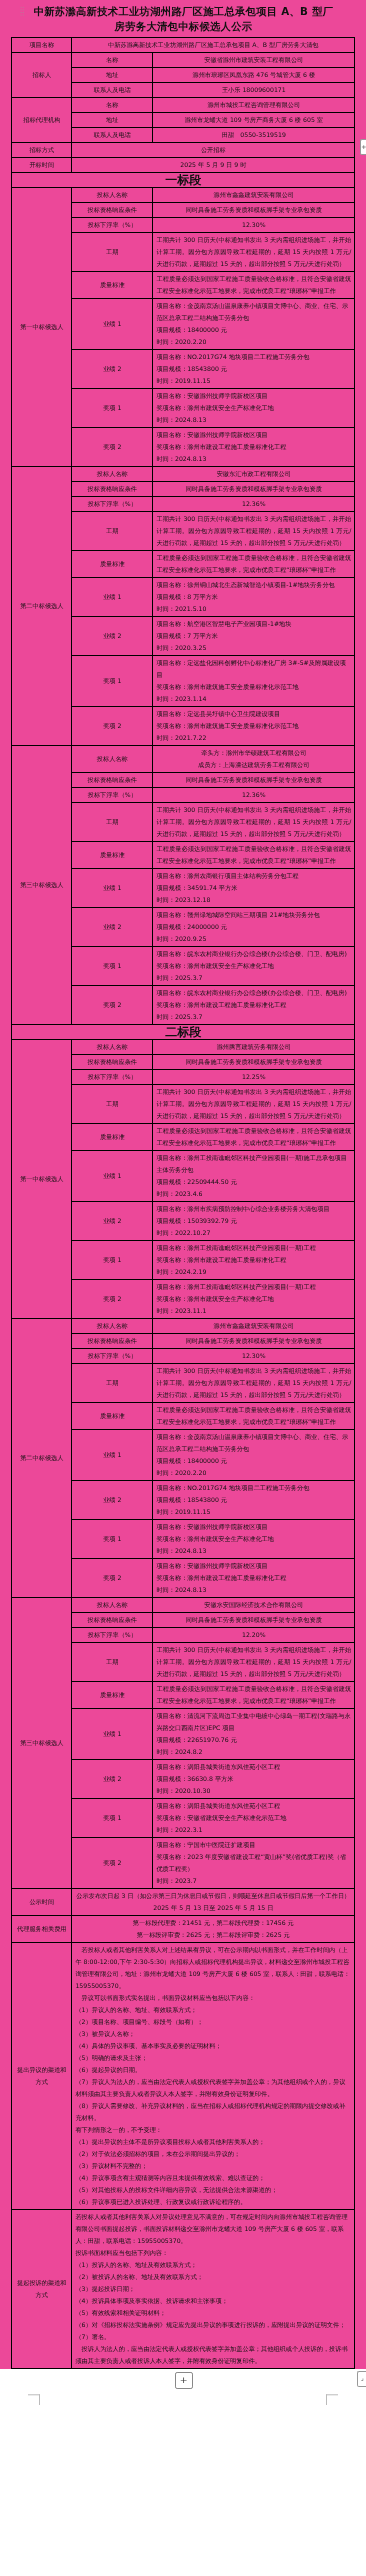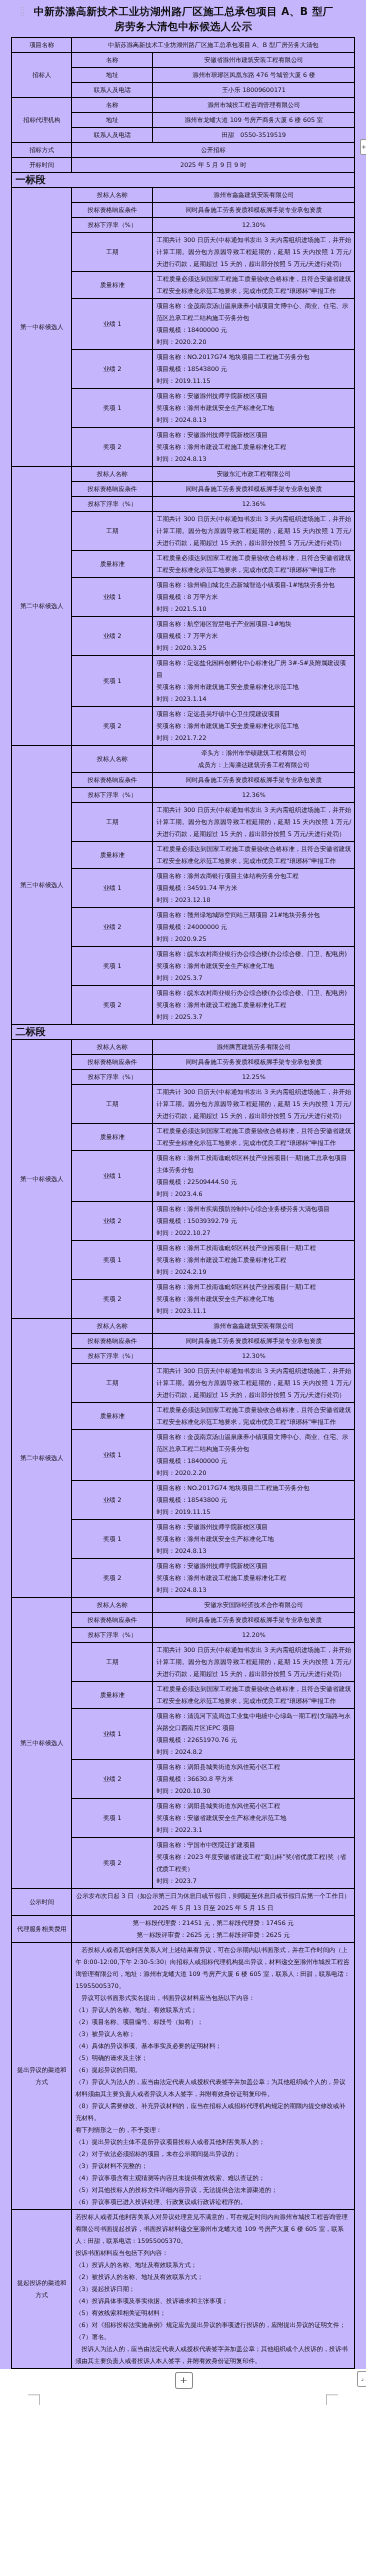--- a/index.html
+++ b/index.html
@@ -3,21 +3,21 @@
 <meta charset="utf-8">
 <style>
   html, body { margin: 0; padding: 0; }
   body {
     width: 367px;
     background: #ffffff;
     font-family: "DejaVu Sans", "Liberation Sans", sans-serif;
     color: #111;
     position: relative;
   }
-  .page { position: relative; background: #c4b5fd; }
+  .page { position: relative; background: #ec4899; }
   .title-wrap { position: relative; padding-top: 4.1px; height: 33px; }
   .drag-handle {
     position: absolute; left: 19.6px; top: 6.2px;
     width: 4.1px; height: 10.3px;
     background-image: radial-gradient(#999 0.5px, transparent 0.6px);
     background-size: 2.1px 2.6px;
   }
   .doc-title {
     text-align: center; font-weight: bold; font-size: 10.3px; line-height: 14.4px;
     margin: 0 31px; letter-spacing: 0.3px;
@@ -31,21 +31,21 @@
     font-size: 6.2px;
   }
   table.grid td {
     border: 0.5px solid #000;
     padding: 1px 3.1px;
     line-height: 12px;
     vertical-align: middle;
   }
   td.c { text-align: center; }
   td.l { text-align: left; }
-  td.sec { font-weight: bold; font-size: 10px; }
+  td.sec { text-align: center; font-weight: bold; font-size: 12px; }
   .crop {
     position: absolute; width: 11.3px; height: 11.3px;
   }
   .crop.bl { border-right: 0.5px solid #bbb; border-bottom: 0.5px solid #bbb; }
   .crop.br { border-left: 0.5px solid #bbb; border-bottom: 0.5px solid #bbb; }
   .side-btn {
     position: absolute; right: 0; width: 6.2px; height: 14.4px;
     border: 0.5px solid #999; border-right: none; border-radius: 2.1px 0 0 2.1px;
     background: #fff; font-size: 6.2px; line-height: 14.4px; text-align: center; color: #444;
   }

